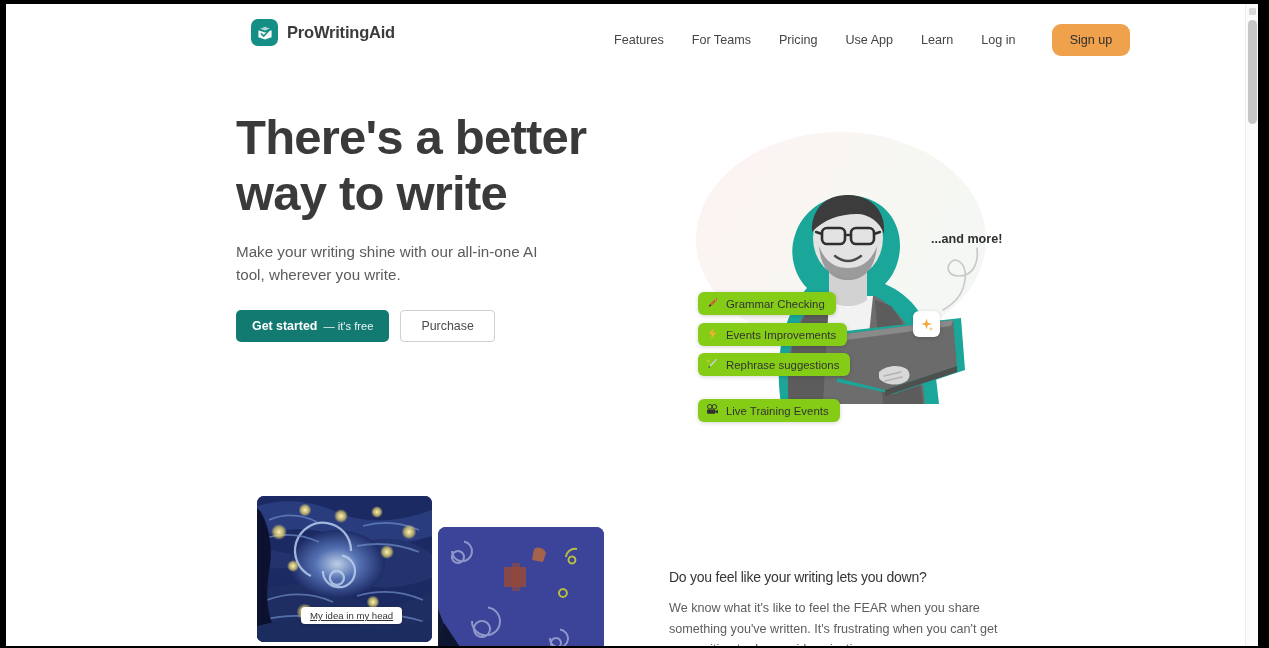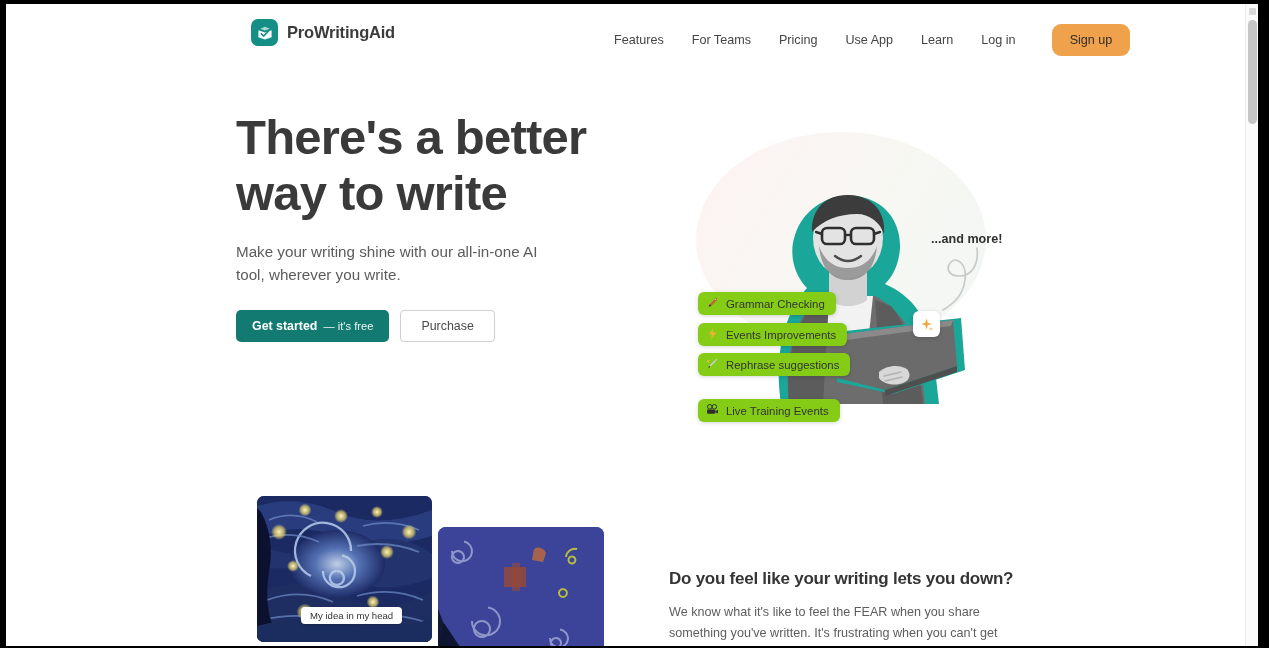--- a/index.html
+++ b/index.html
@@ -284,30 +284,31 @@
     position: absolute;
     left: 47px; top: 111px;
     background: #ffffff;
     border-radius: 4px;
     padding: 3px 9px;
     font-size: 9.6px;
     color: #333333;
     box-shadow: 0 1px 3px rgba(0,0,0,0.22);
     z-index: 9;
     white-space: nowrap;
+    text-decoration: underline;
   }
 
   #section-two-copy {
     position: absolute;
     left: 663px; top: 89px;
     width: 360px;
   }
   #section-two-title {
-    font-size: 17px;
-    font-weight: bold;
+    font-size: 14px;
+    font-weight: normal;
     color: #353535;
     letter-spacing: -0.25px;
     white-space: nowrap;
   }
   #section-two-body {
     margin-top: 13px;
     font-size: 12.6px;
     line-height: 20.5px;
     color: #5d5d5d;
     width: 345px;

